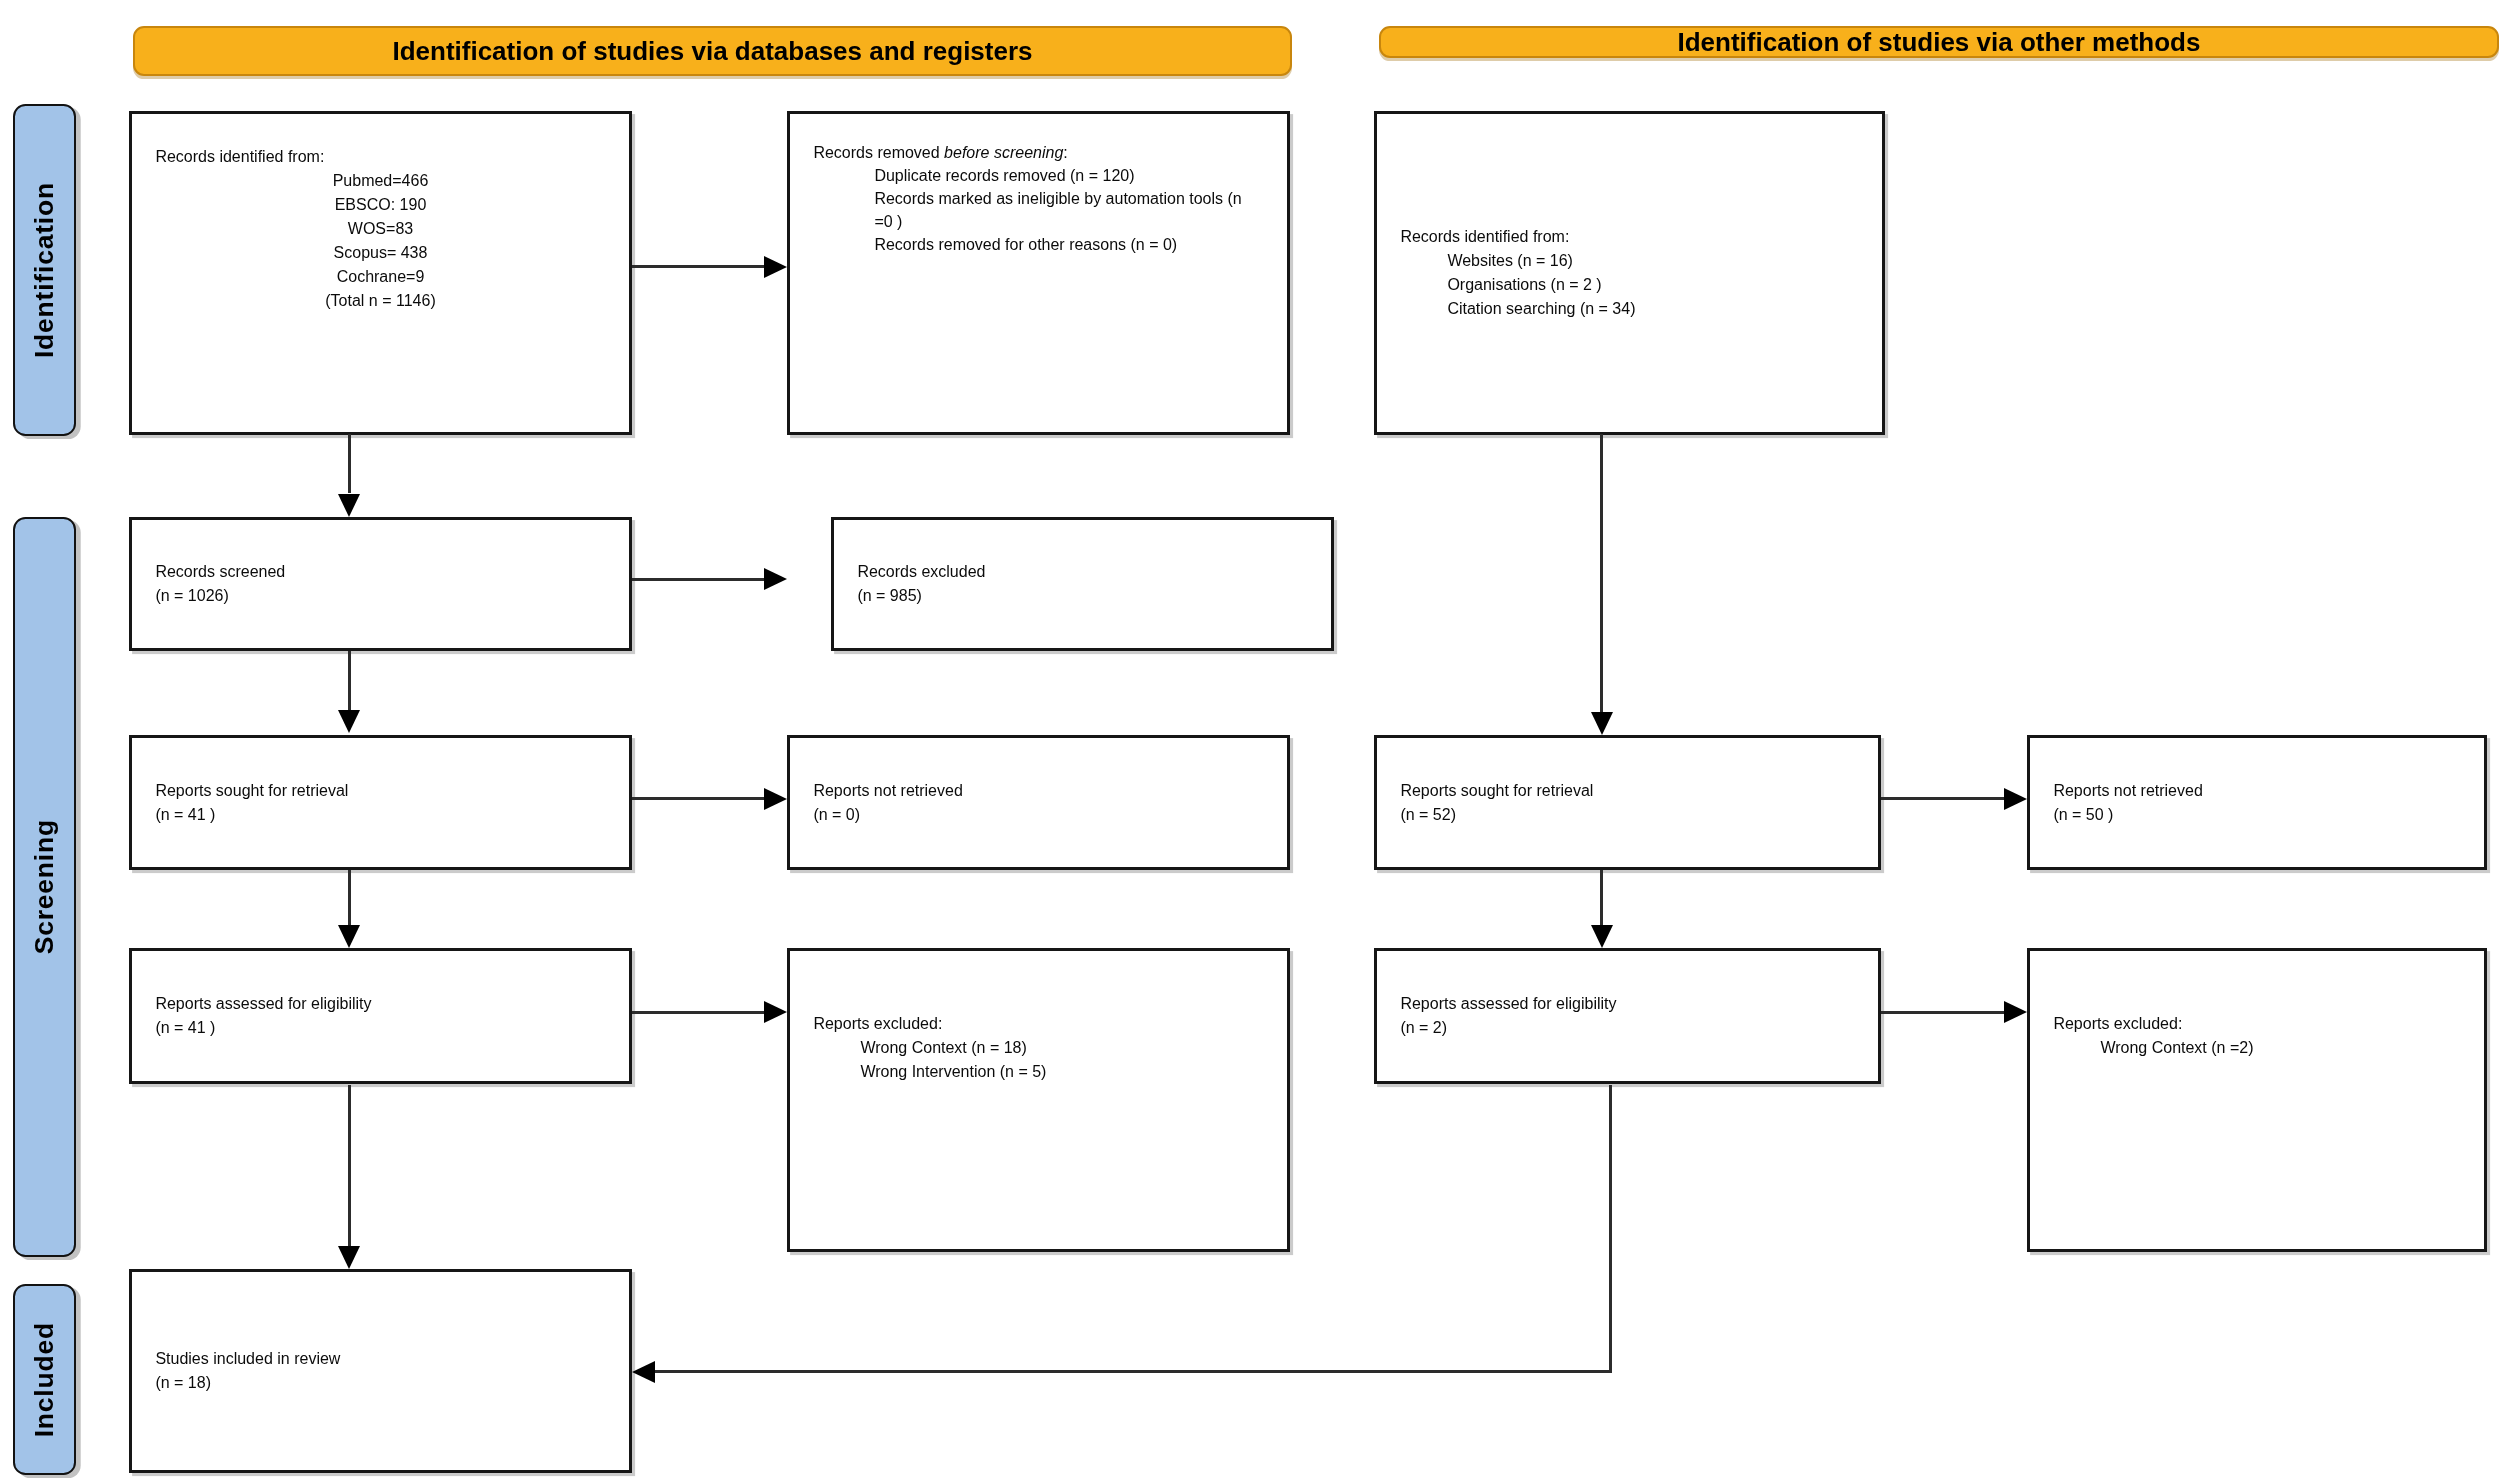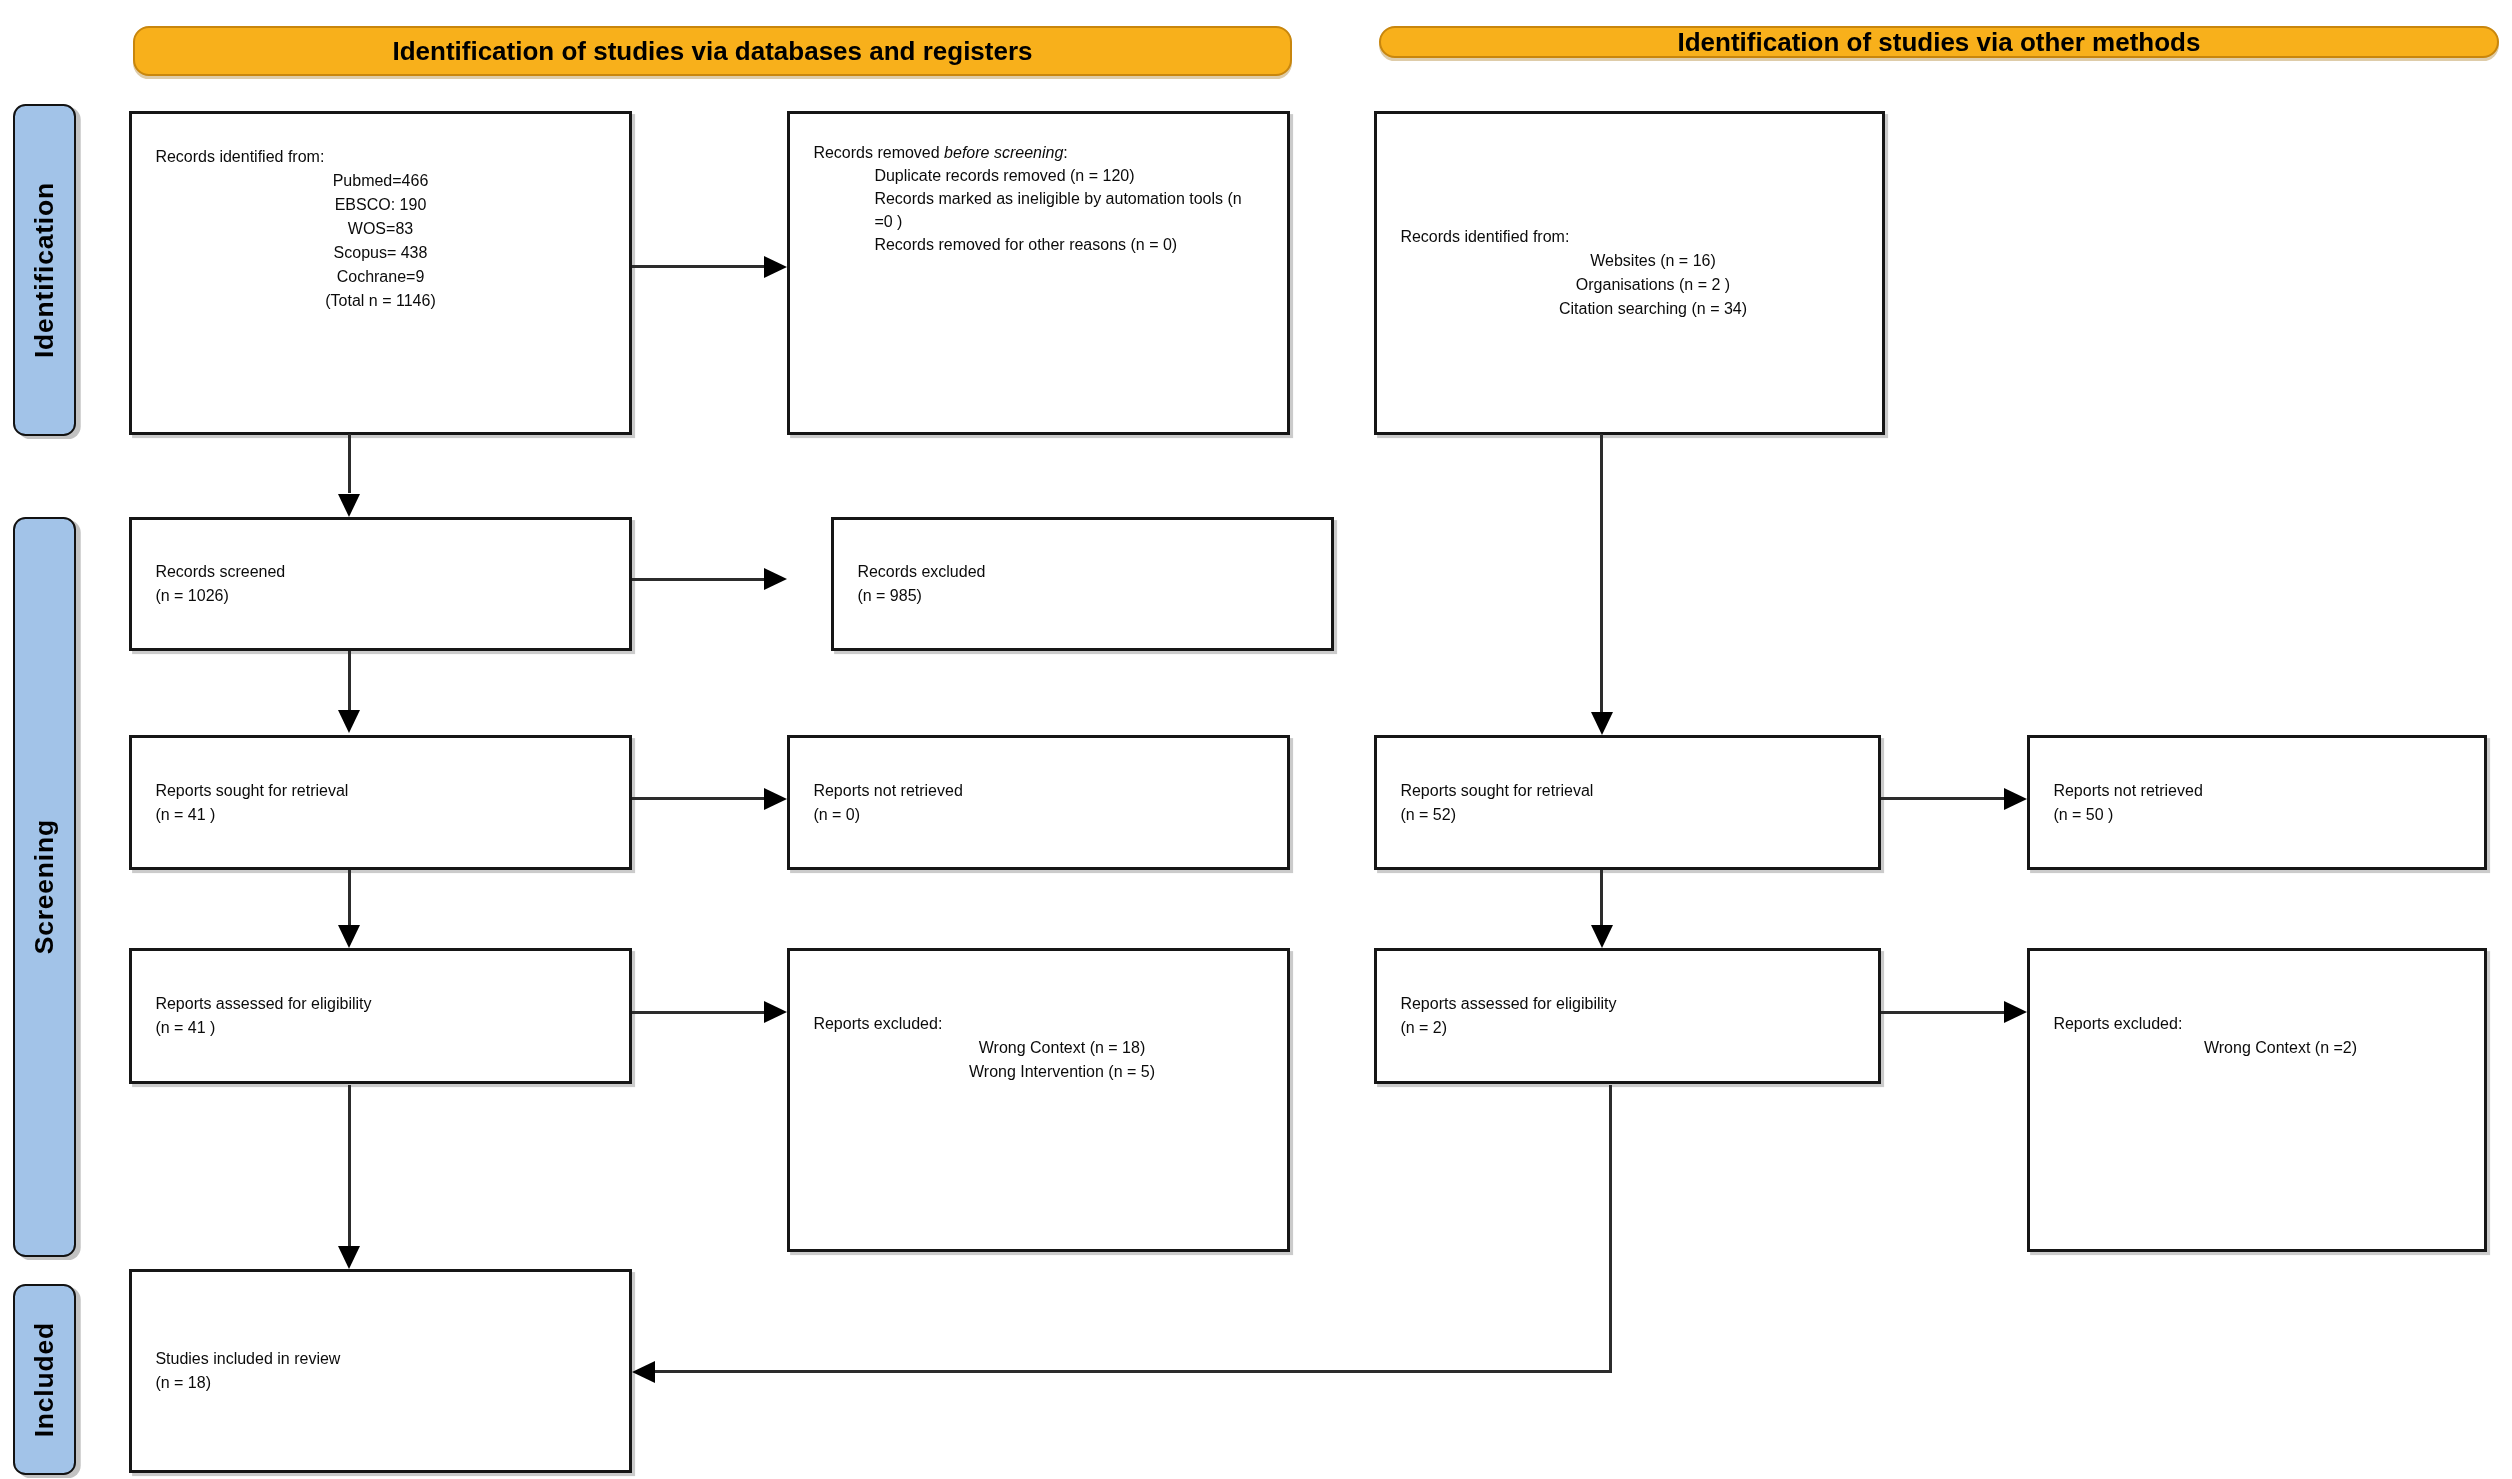--- a/index.html
+++ b/index.html
@@ -8,21 +8,21 @@
     width:2512px;height:1480px;
     background:#ffffff;
     font-family:"Liberation Sans", sans-serif;
     color:#0b0b0b;
     overflow:hidden;
   }
   .banner{
     position:absolute;
     background:#F8B01B;
     border:2.3px solid #C8860D;
-    border-radius:16px;
+    border-radius:11px;
     display:flex;align-items:center;justify-content:center;
     font-weight:bold;font-size:26px;color:#000;
     box-shadow:0 3.1px 0 rgba(160,110,10,0.35);
     box-sizing:border-box;
   }
   .stage{
     position:absolute;
     background:#A2C3E8;
     border:2.3px solid #121212;
     border-radius:12.5px;
@@ -40,21 +40,21 @@
     background:#ffffff;
     border:3.1px solid #161616;
     box-sizing:border-box;
     font-size:16px;line-height:1.5;
     padding:18.7px 23.4px;
     box-shadow:3.1px 3.1px 0 rgba(125,125,125,0.40);
   }
   .vcenter{display:flex;flex-direction:column;justify-content:center;}
   .center-lines{text-align:center;}
   .indent{padding-left:61px;}
-  .indent-sm{padding-left:47px;text-align:center;}
+  .indent-sm{padding-left:47px;}
   .it{font-style:italic;}
   .hline,.vline{position:absolute;background:#2c2c2c;}
   .hline{height:3.1px;}
   .vline{width:3.1px;}
   .ah{position:absolute;width:0;height:0;}
   .ah-right{border-top:11px solid transparent;border-bottom:11px solid transparent;border-left:23.4px solid #000;}
   .ah-left{border-top:11px solid transparent;border-bottom:11px solid transparent;border-right:23.4px solid #000;}
   .ah-down{border-left:11px solid transparent;border-right:11px solid transparent;border-top:23.4px solid #000;}
 </style>
 </head>

